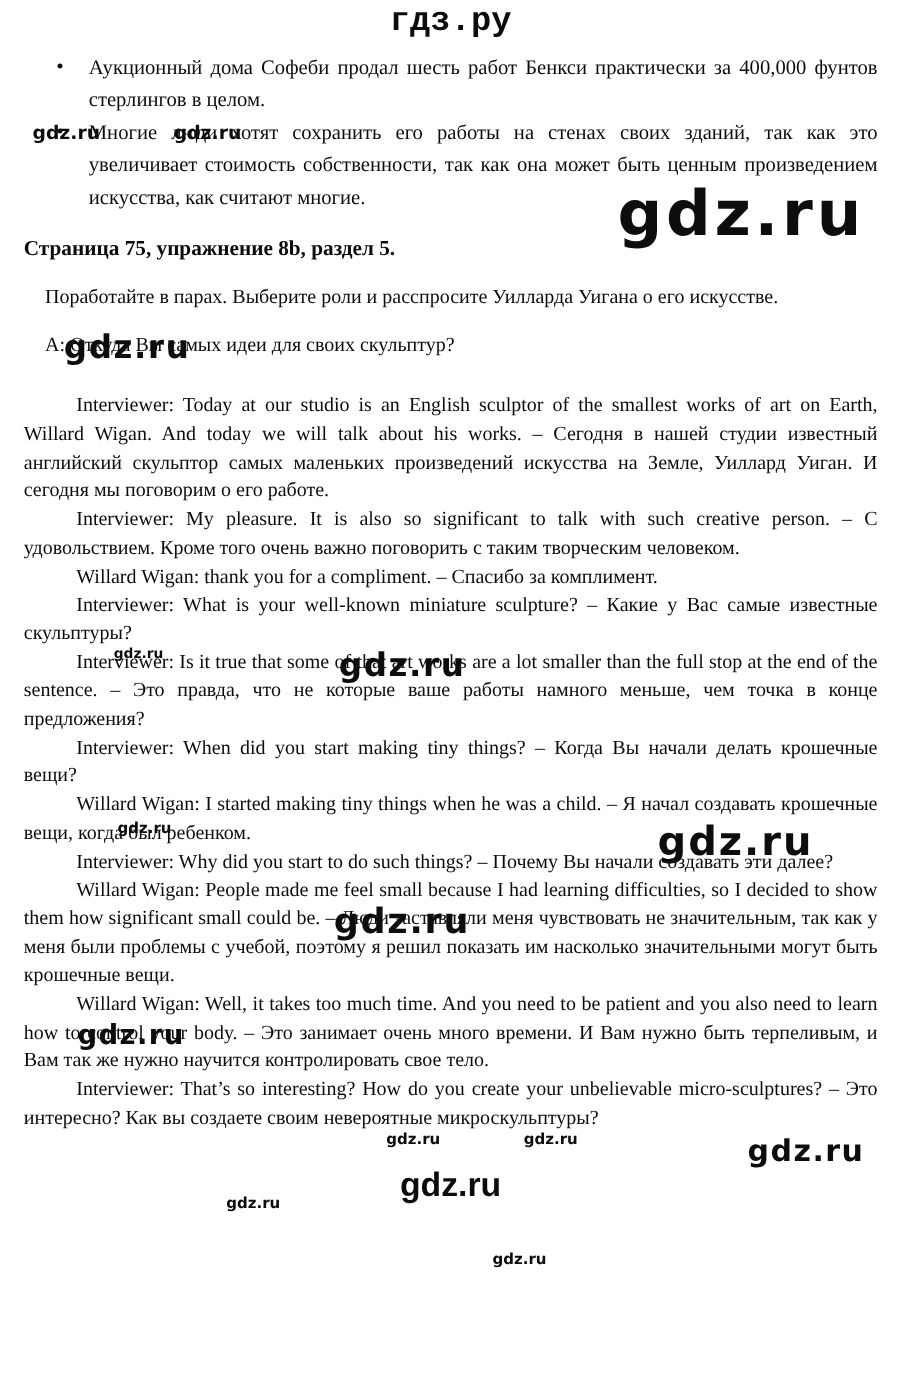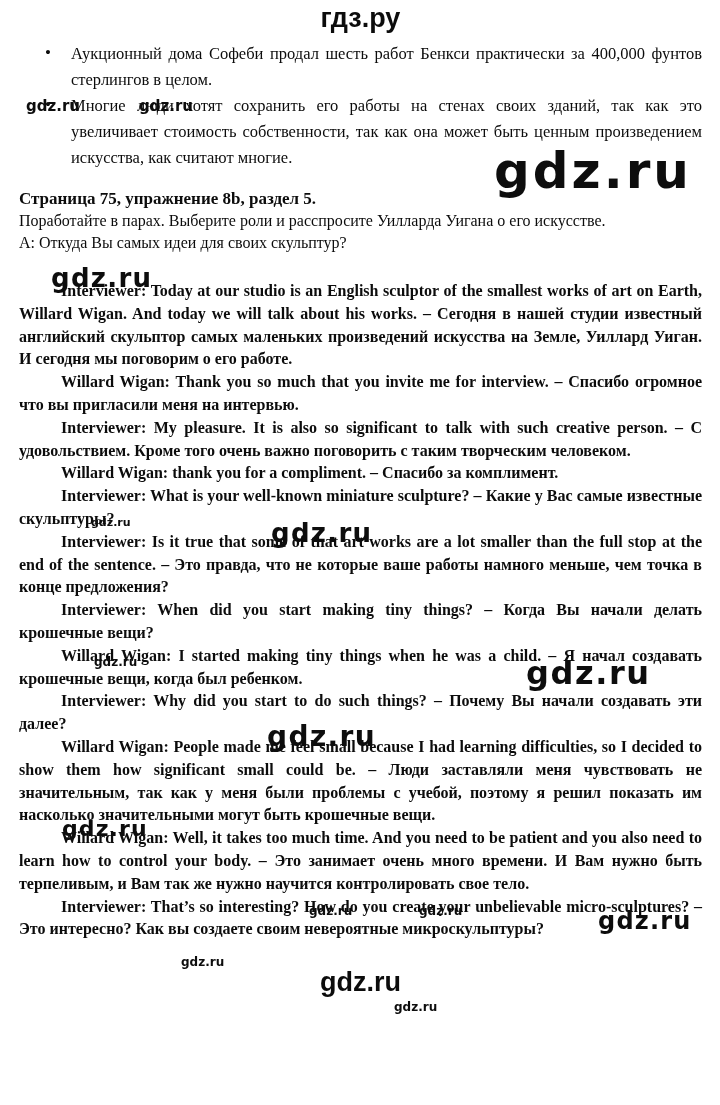--- a/index.html
+++ b/index.html
@@ -8,46 +8,46 @@
     width:720px;height:1105px;
     overflow:hidden;
     background:#ffffff;
     color:#0c0c0c;
     font-family:"Liberation Serif","DejaVu Serif",serif;
   }
   .content{padding:0 18px 0 19px;}
   .site-title{
     margin:0;padding-top:3px;
     text-align:center;
-    font-family:Liberation Sans, sans-serif;
+    font-family:Liberation Mono, monospace;
     font-weight:700;font-size:27px;line-height:31px;
   }
   ul.bullets{
     margin:7px 0 0;
     padding:0 0 0 52px;
     list-style:none;
     font-size:16.5px;line-height:26px;
     text-align:justify;
   }
   ul.bullets li{position:relative;margin:0;}
   .bullet-marker{
     position:absolute;left:-26px;top:-1px;
     font-size:17px;
   }
   .exercise-heading{
     margin:17px 0 0;
     font-weight:700;font-size:17px;line-height:22px;
   }
-  .intro-line{margin:0;font-size:16px;line-height:22px;}
+  .intro-line{margin:17px;font-size:16px;line-height:22px;}
   .dialog{
     margin-top:26px;
     font-size:16px;line-height:22.8px;
     text-align:justify;
   }
-  .dialog p{margin:0;text-indent:42px;font-weight:bold;}
+  .dialog p{margin:0;text-indent:42px;}
   .footer-logo{
     margin-top:26px;
     text-align:center;
     font-family:"Liberation Sans","DejaVu Sans",sans-serif;
     font-weight:700;font-size:27px;line-height:30px;
   }
   .wm{
     position:absolute;
     font-family:"DejaVu Sans","Liberation Sans",sans-serif;
     font-weight:700;
@@ -71,21 +71,20 @@
 
     <p class="exercise-heading">Страница 75, упражнение 8b, раздел 5.</p>
 
     <p class="intro-line">Поработайте в парах. Выберите роли и расспросите Уилларда Уигана о его искусстве.</p>
 
     <p class="intro-line">А: Откуда Вы самых идеи для своих скульптур?</p>
 
 
     <div class="dialog">
         <p>Interviewer: Today at our studio is an English sculptor of the smallest works of art on Earth, Willard Wigan. And today we will talk about his works. – Сегодня в нашей студии известный английский скульптор самых маленьких произведений искусства на Земле, Уиллард Уиган. И сегодня мы поговорим о его работе.</p>
-        <p>Willard Wigan: Thank you so much that you invite me for interview. – Спасибо огромное что вы пригласили меня на интервью.</p>
         <p>Interviewer: My pleasure. It is also so significant to talk with such creative person. – С удовольствием. Кроме того очень важно поговорить с таким творческим человеком.</p>
         <p>Willard Wigan: thank you for a compliment. – Спасибо за комплимент.</p>
         <p>Interviewer: What is your well-known miniature sculpture? – Какие у Вас самые известные скульптуры?</p>
         <p>Interviewer: Is it true that some of that art works are a lot smaller than the full stop at the end of the sentence. – Это правда, что не которые ваше работы намного меньше, чем точка в конце предложения?</p>
         <p>Interviewer: When did you start making tiny things? – Когда Вы начали делать крошечные вещи?</p>
         <p>Willard Wigan: I started making tiny things when he was a child. – Я начал создавать крошечные вещи, когда был ребенком.</p>
         <p>Interviewer: Why did you start to do such things? – Почему Вы начали создавать эти далее?</p>
         <p>Willard Wigan: People made me feel small because I had learning difficulties, so I decided to show them how significant small could be. – Люди заставляли меня чувствовать не значительным, так как у меня были проблемы с учебой, поэтому я решил показать им насколько значительными могут быть крошечные вещи.</p>
         <p>Willard Wigan: Well, it takes too much time. And you need to be patient and you also need to learn how to control your body. – Это занимает очень много времени. И Вам нужно быть терпеливым, и Вам так же нужно научится контролировать свое тело.</p>
         <p>Interviewer: That’s so interesting? How do you create your unbelievable micro-sculptures? – Это интересно? Как вы создаете своим невероятные микроскульптуры?</p>

